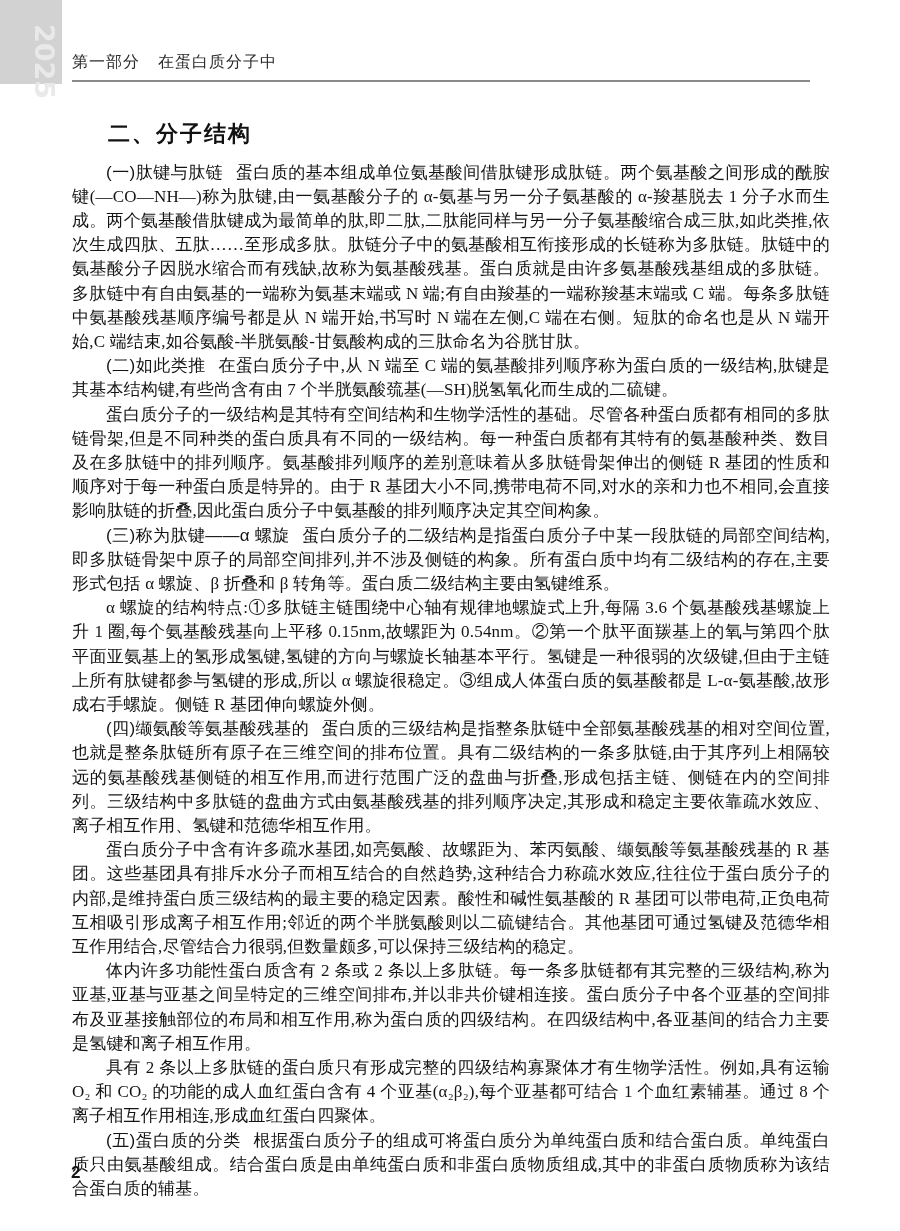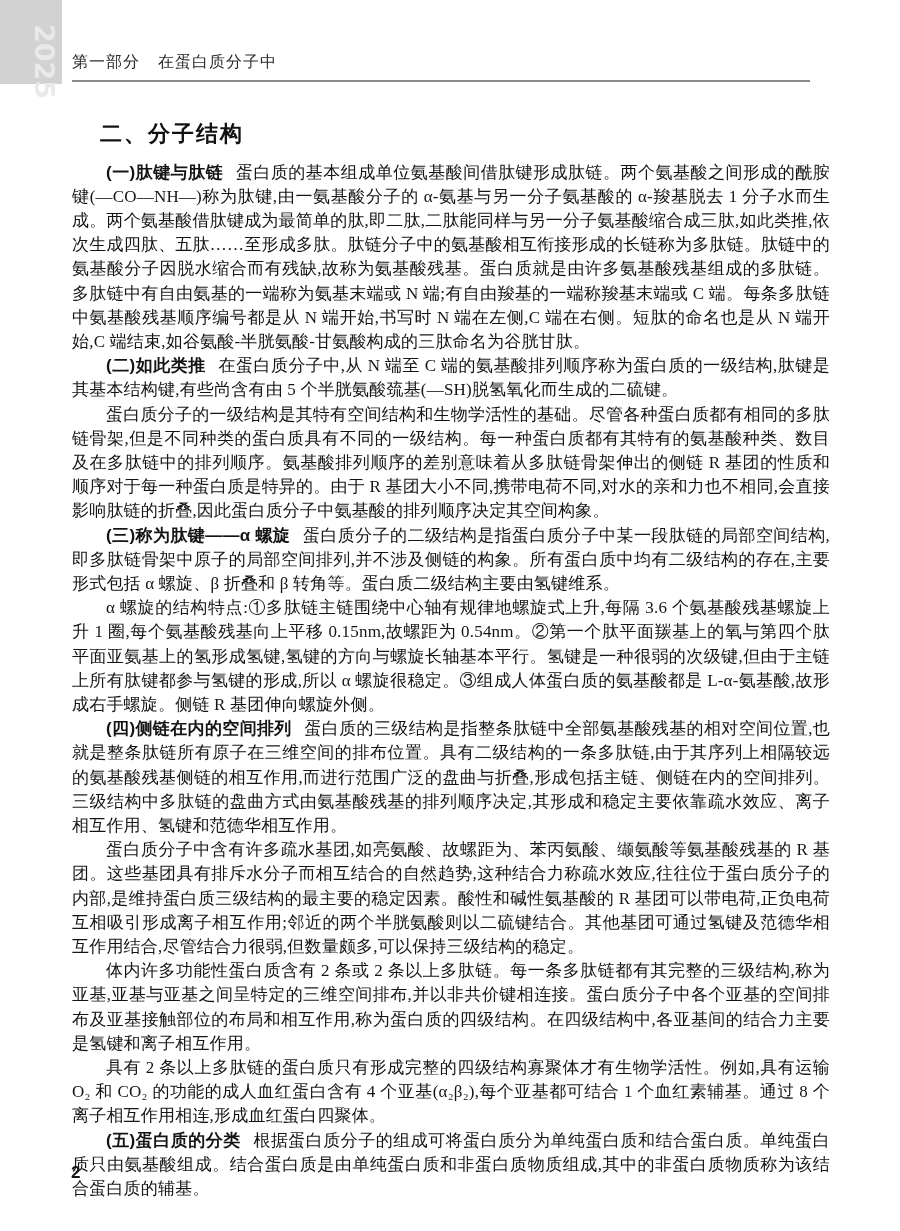--- a/index.html
+++ b/index.html
@@ -57,34 +57,34 @@
     left: 72px; top: 120px;
     width: 758px;
     color: #141414;
   }
   .section-title {
     font-family: "Liberation Sans", "DejaVu Sans", sans-serif;
     font-size: 22px;
     font-weight: bold;
     letter-spacing: 2px;
     color: #111;
-    margin: 0 0 13px 28px;
+    margin: 0 0 13px 36px;
     line-height: 1.25;
   }
   .content p {
     margin: 0;
     font-size: 17px;
     line-height: 24.2px;
     text-align: justify;
     text-indent: 2em;
     letter-spacing: 0.2px;
   }
   .para-label {
     font-family: "Liberation Sans", "DejaVu Sans", sans-serif;
-    font-weight: bold;
+    font-weight: normal;
     margin-right: 0.75em;
     margin-top: 24px;
   }
   .para-label:empty { margin-right: 0; }
 
   
   .page-number {
     position: absolute;
     left: 71px; top: 1163px;
     font-family: "Liberation Sans", "DejaVu Sans", sans-serif;
@@ -102,24 +102,24 @@
 
 <div class="running-head">
   <span class="part">第一部分</span><span>在蛋白质分子中</span>
 </div>
 <div class="head-rule"></div>
 
 <div class="content">
   <h1 class="section-title">二、分子结构</h1>
 
   <p><span class="para-label">(一)肽键与肽链</span><span>蛋白质的基本组成单位氨基酸间借肽键形成肽链。两个氨基酸之间形成的酰胺键(—CO—NH—)称为肽键,由一氨基酸分子的 α-氨基与另一分子氨基酸的 α-羧基脱去 1 分子水而生成。两个氨基酸借肽键成为最简单的肽,即二肽,二肽能同样与另一分子氨基酸缩合成三肽,如此类推,依次生成四肽、五肽……至形成多肽。肽链分子中的氨基酸相互衔接形成的长链称为多肽链。肽链中的氨基酸分子因脱水缩合而有残缺,故称为氨基酸残基。蛋白质就是由许多氨基酸残基组成的多肽链。多肽链中有自由氨基的一端称为氨基末端或 N 端;有自由羧基的一端称羧基末端或 C 端。每条多肽链中氨基酸残基顺序编号都是从 N 端开始,书写时 N 端在左侧,C 端在右侧。短肽的命名也是从 N 端开始,C 端结束,如谷氨酸-半胱氨酸-甘氨酸构成的三肽命名为谷胱甘肽。</span></p>
-  <p><span class="para-label">(二)如此类推</span><span>在蛋白质分子中,从 N 端至 C 端的氨基酸排列顺序称为蛋白质的一级结构,肽键是其基本结构键,有些尚含有由 5 个半胱氨酸巯基(—SH)脱氢氧化而生成的二硫键。</span></p>
+  <p><span class="para-label">(二)如此类推</span><span>在蛋白质分子中,从 N 端至 C 端的氨基酸排列顺序称为蛋白质的一级结构,肽键是其基本结构键,有些尚含有由 7 个半胱氨酸巯基(—SH)脱氢氧化而生成的二硫键。</span></p>
   <p><span class="para-label"></span><span>蛋白质分子的一级结构是其特有空间结构和生物学活性的基础。尽管各种蛋白质都有相同的多肽链骨架,但是不同种类的蛋白质具有不同的一级结构。每一种蛋白质都有其特有的氨基酸种类、数目及在多肽链中的排列顺序。氨基酸排列顺序的差别意味着从多肽链骨架伸出的侧链 R 基团的性质和顺序对于每一种蛋白质是特异的。由于 R 基团大小不同,携带电荷不同,对水的亲和力也不相同,会直接影响肽链的折叠,因此蛋白质分子中氨基酸的排列顺序决定其空间构象。</span></p>
   <p><span class="para-label">(三)称为肽键——α 螺旋</span><span>蛋白质分子的二级结构是指蛋白质分子中某一段肽链的局部空间结构,即多肽链骨架中原子的局部空间排列,并不涉及侧链的构象。所有蛋白质中均有二级结构的存在,主要形式包括 α 螺旋、β 折叠和 β 转角等。蛋白质二级结构主要由氢键维系。</span></p>
   <p><span class="para-label"></span><span>α 螺旋的结构特点:①多肽链主链围绕中心轴有规律地螺旋式上升,每隔 3.6 个氨基酸残基螺旋上升 1 圈,每个氨基酸残基向上平移 0.15nm,故螺距为 0.54nm。②第一个肽平面羰基上的氧与第四个肽平面亚氨基上的氢形成氢键,氢键的方向与螺旋长轴基本平行。氢键是一种很弱的次级键,但由于主链上所有肽键都参与氢键的形成,所以 α 螺旋很稳定。③组成人体蛋白质的氨基酸都是 L-α-氨基酸,故形成右手螺旋。侧链 R 基团伸向螺旋外侧。</span></p>
-  <p><span class="para-label">(四)侧链在内的空间排列</span><span>蛋白质的三级结构是指整条肽链中全部氨基酸残基的相对空间位置,也就是整条肽链所有原子在三维空间的排布位置。具有二级结构的一条多肽链,由于其序列上相隔较远的氨基酸残基侧链的相互作用,而进行范围广泛的盘曲与折叠,形成包括主链、侧链在内的空间排列。三级结构中多肽链的盘曲方式由氨基酸残基的排列顺序决定,其形成和稳定主要依靠疏水效应、离子相互作用、氢键和范德华相互作用。</span></p>
+  <p><span class="para-label">(四)缬氨酸等氨基酸残基的</span><span>蛋白质的三级结构是指整条肽链中全部氨基酸残基的相对空间位置,也就是整条肽链所有原子在三维空间的排布位置。具有二级结构的一条多肽链,由于其序列上相隔较远的氨基酸残基侧链的相互作用,而进行范围广泛的盘曲与折叠,形成包括主链、侧链在内的空间排列。三级结构中多肽链的盘曲方式由氨基酸残基的排列顺序决定,其形成和稳定主要依靠疏水效应、离子相互作用、氢键和范德华相互作用。</span></p>
   <p><span class="para-label"></span><span>蛋白质分子中含有许多疏水基团,如亮氨酸、故螺距为、苯丙氨酸、缬氨酸等氨基酸残基的 R 基团。这些基团具有排斥水分子而相互结合的自然趋势,这种结合力称疏水效应,往往位于蛋白质分子的内部,是维持蛋白质三级结构的最主要的稳定因素。酸性和碱性氨基酸的 R 基团可以带电荷,正负电荷互相吸引形成离子相互作用;邻近的两个半胱氨酸则以二硫键结合。其他基团可通过氢键及范德华相互作用结合,尽管结合力很弱,但数量颇多,可以保持三级结构的稳定。</span></p>
   <p><span class="para-label"></span><span>体内许多功能性蛋白质含有 2 条或 2 条以上多肽链。每一条多肽链都有其完整的三级结构,称为亚基,亚基与亚基之间呈特定的三维空间排布,并以非共价键相连接。蛋白质分子中各个亚基的空间排布及亚基接触部位的布局和相互作用,称为蛋白质的四级结构。在四级结构中,各亚基间的结合力主要是氢键和离子相互作用。</span></p>
   <p><span class="para-label"></span><span>具有 2 条以上多肽链的蛋白质只有形成完整的四级结构寡聚体才有生物学活性。例如,具有运输 O₂ 和 CO₂ 的功能的成人血红蛋白含有 4 个亚基(α₂β₂),每个亚基都可结合 1 个血红素辅基。通过 8 个离子相互作用相连,形成血红蛋白四聚体。</span></p>
   <p><span class="para-label">(五)蛋白质的分类</span><span>根据蛋白质分子的组成可将蛋白质分为单纯蛋白质和结合蛋白质。单纯蛋白质只由氨基酸组成。结合蛋白质是由单纯蛋白质和非蛋白质物质组成,其中的非蛋白质物质称为该结合蛋白质的辅基。</span></p>
 </div>
 
 <div class="page-number">2</div>
 
 </body></html>

